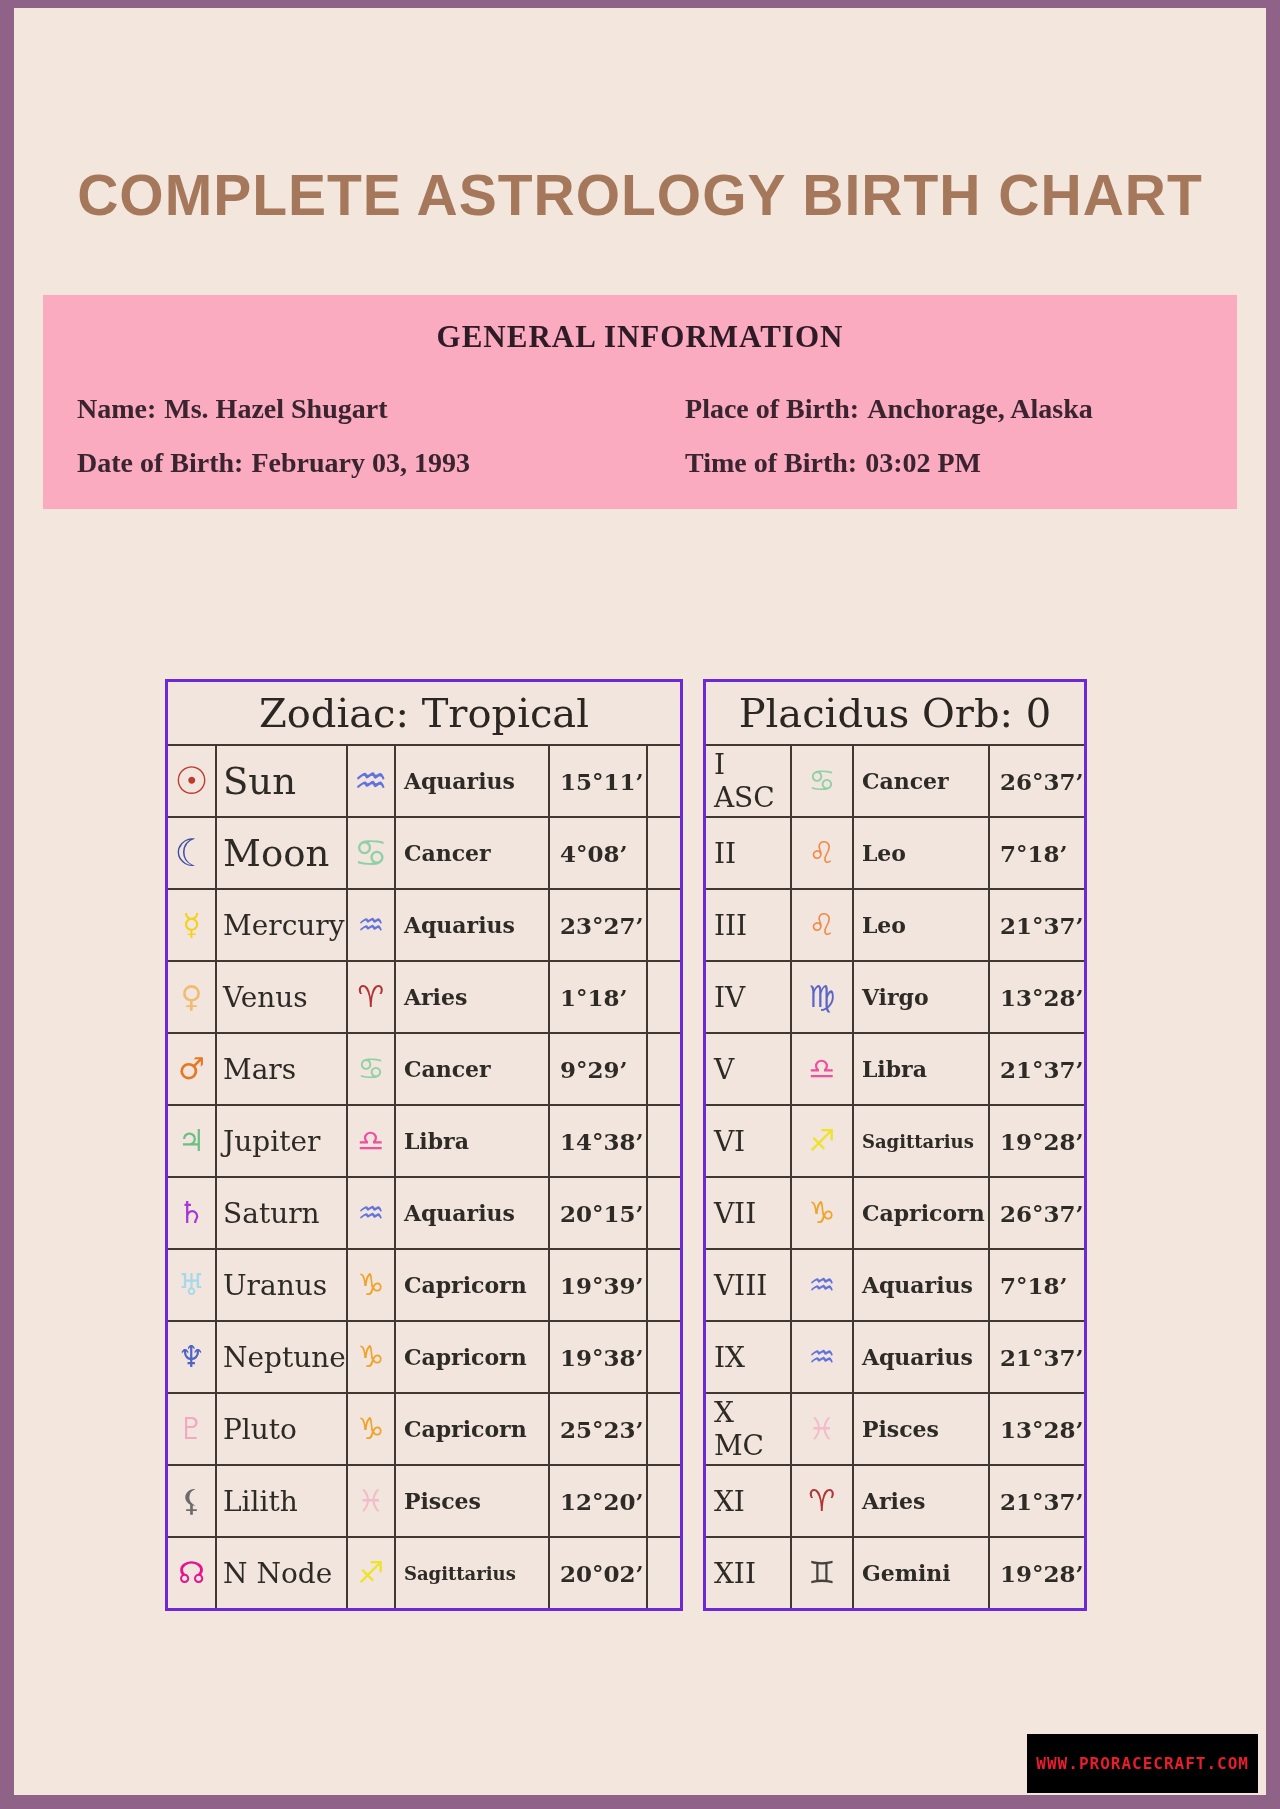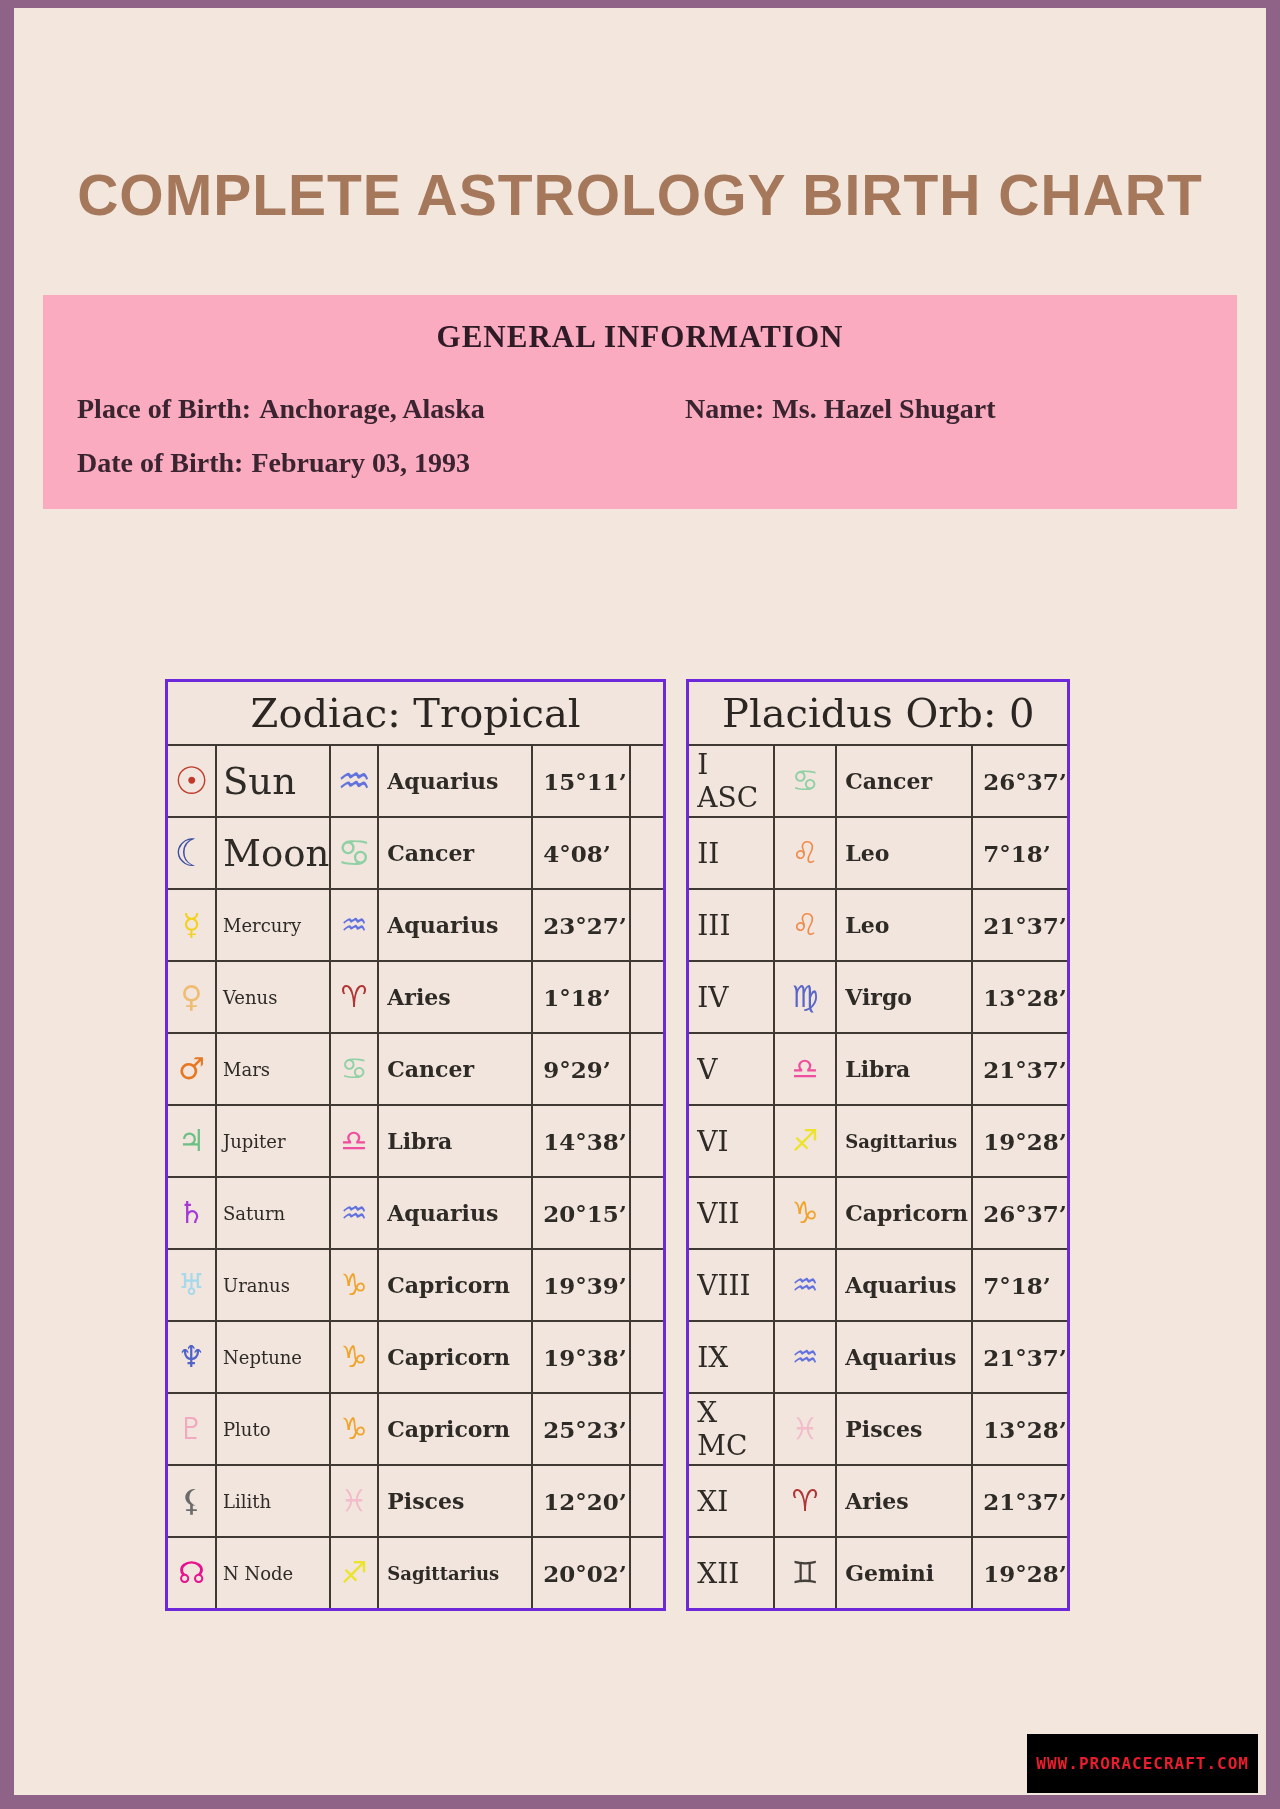--- a/index.html
+++ b/index.html
@@ -46,21 +46,21 @@
     font-family:"DejaVu Serif", serif;font-weight:normal;font-size:40px;
     color:#2b2622;
   }
   tbody td{height:70px;vertical-align:middle;color:#2e2a26;}
   .glyph{
     font-family:"DejaVu Sans", sans-serif;
     font-size:30px;line-height:1;display:inline-block;
   }
   
   .c-picon{width:47px;text-align:center;}
-  .c-pname{width:106px;font-family:"DejaVu Serif", serif;font-size:18px;padding-left:6px;}
+  .c-pname{width:106px;font-family:"DejaVu Serif", serif;font-size:28px;padding-left:6px;}
   .c-sicon{width:46px;text-align:center;}
   .c-sname{width:144px;font-family:"DejaVu Serif", serif;font-weight:bold;font-size:22px;padding-left:8px;}
   .c-deg{width:86px;font-family:"DejaVu Serif", serif;font-weight:bold;font-size:23px;padding-left:10px;}
   .c-empty{width:32px;}
   .ztable tbody tr:nth-child(1) .c-pname,
   .ztable tbody tr:nth-child(2) .c-pname{font-size:37px;}
   .ztable tbody tr:nth-child(1) .glyph,
   .ztable tbody tr:nth-child(2) .glyph{font-size:38px;}
   
   .c-house{width:76px;font-family:"DejaVu Serif", serif;font-size:28px;padding-left:8px;}
@@ -80,27 +80,30 @@
 <body>
 
 <div class="page">
 
   <h1 class="title">COMPLETE ASTROLOGY BIRTH CHART</h1>
 
   <section class="info-panel">
     <h2 class="info-heading">GENERAL INFORMATION</h2>
     <div class="info-grid">
       <div class="info-field">
+        <span class="label">Name:</span><span class="value">Ms. Hazel Shugart</span>
+      </div>
+      <div class="info-field">
         <span class="label">Place of Birth:</span><span class="value">Anchorage, Alaska</span>
       </div>
       <div class="info-field">
-        <span class="label">Name:</span><span class="value">Ms. Hazel Shugart</span>
+        <span class="label">Date of Birth:</span><span class="value">February 03, 1993</span>
       </div>
       <div class="info-field">
-        <span class="label">Date of Birth:</span><span class="value">February 03, 1993</span>
+        <span class="label">Time of Birth:</span><span class="value">03:02 PM</span>
       </div>
     </div>
   </section>
 
   <div class="tables-wrap">
     <table class="ztable">
       <thead>
         <tr>
           <th colspan="6">Zodiac: Tropical</th>
         </tr>

